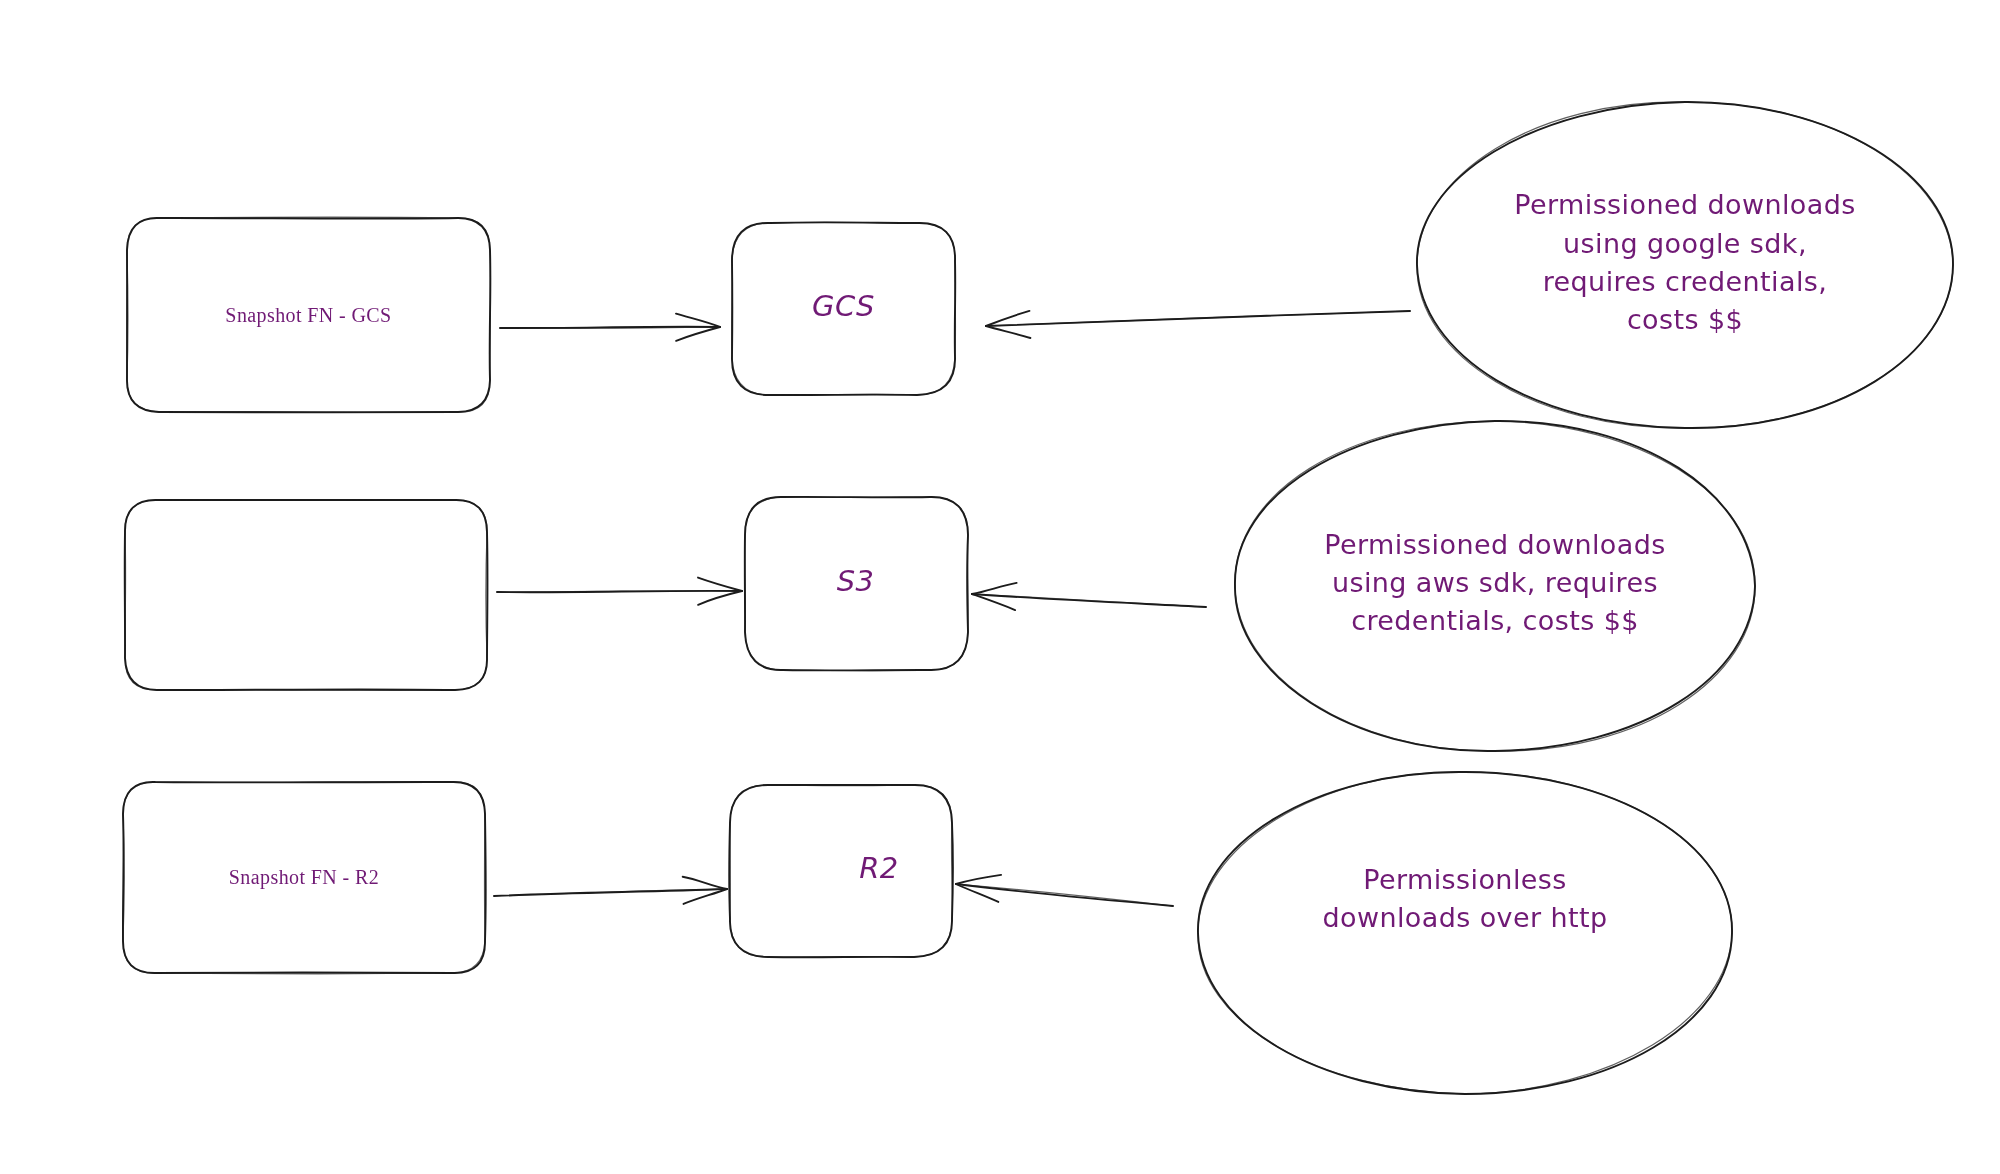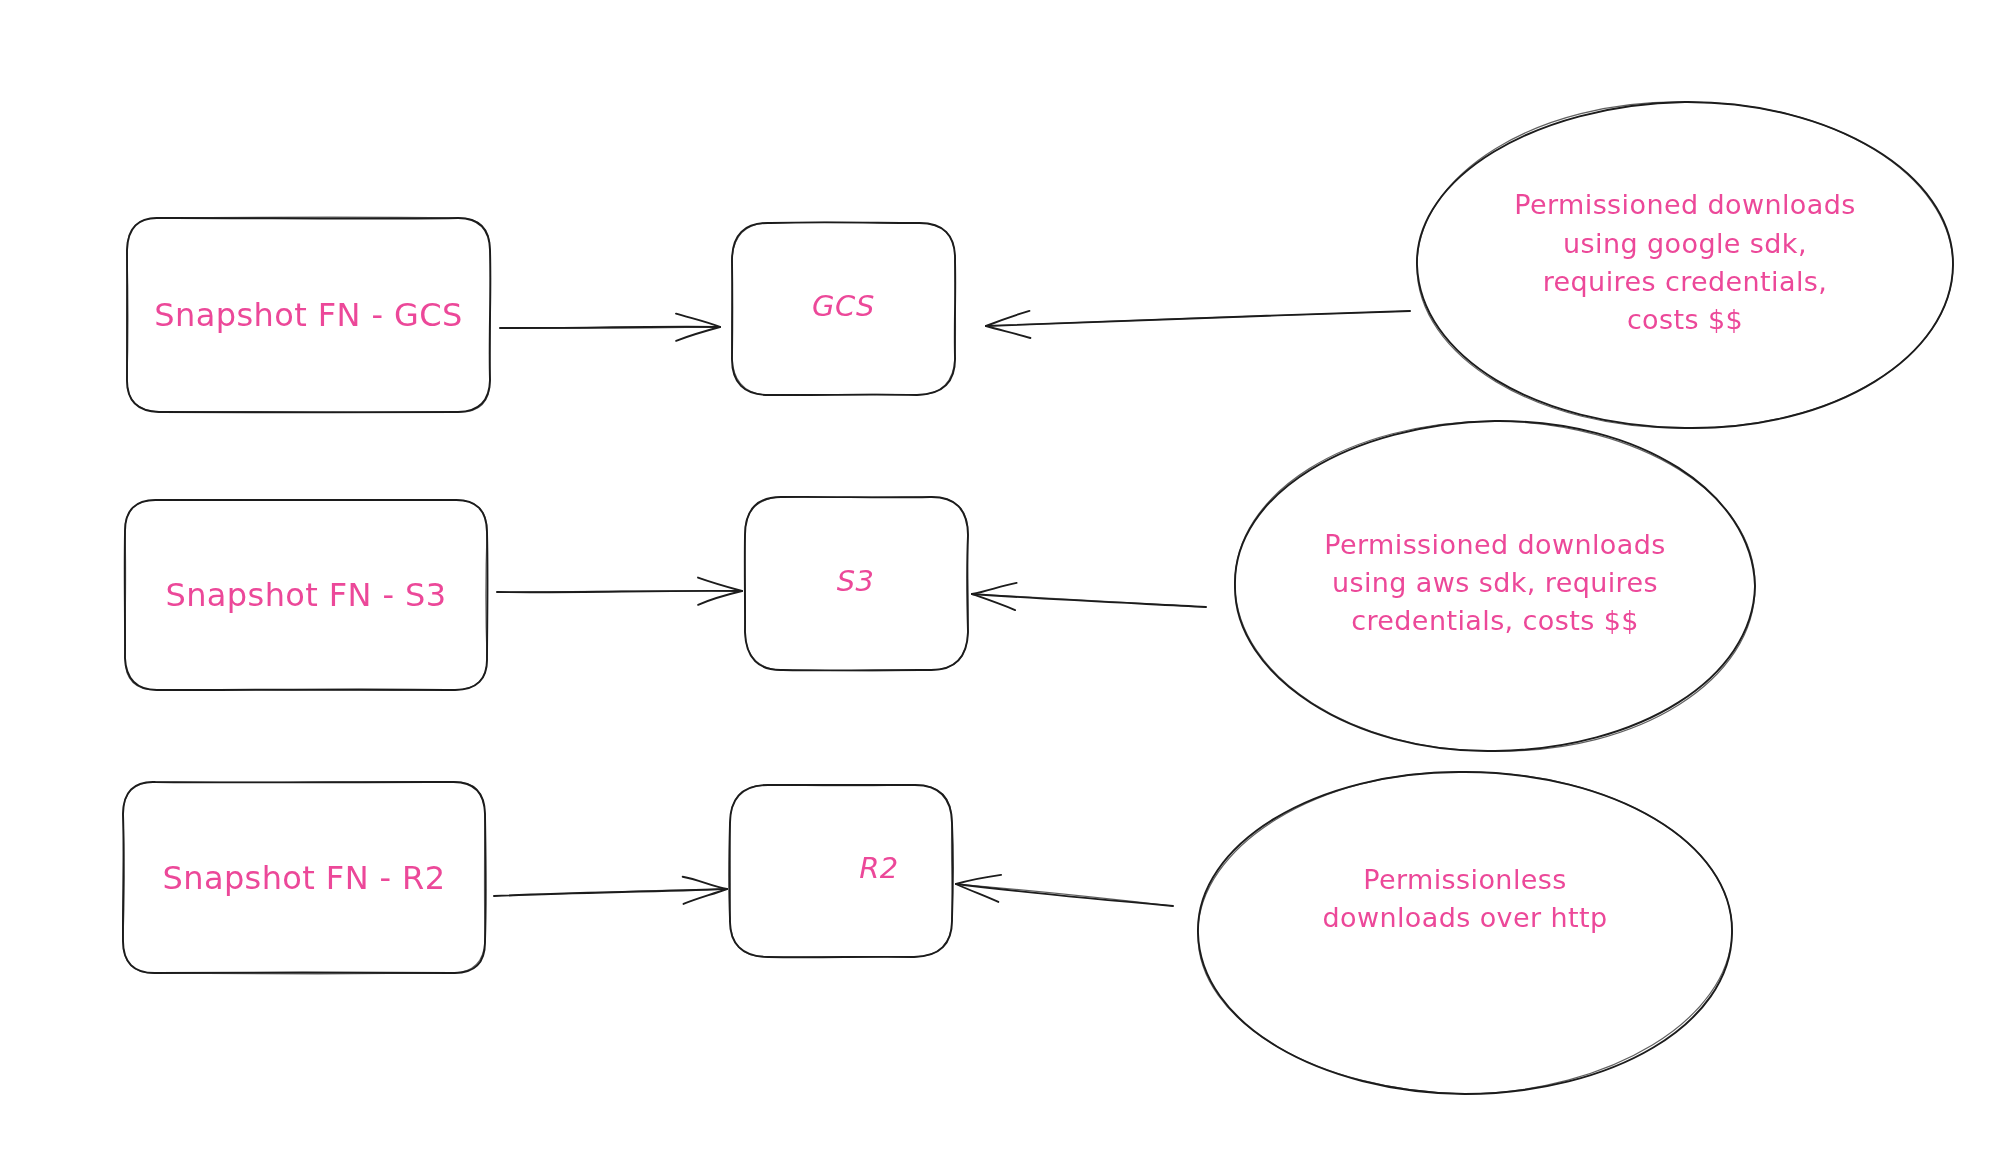--- a/index.html
+++ b/index.html
@@ -9,24 +9,24 @@
     background:#ffffff;
     font-family:"DejaVu Sans", sans-serif;
     color:#1c1c1c;
     overflow:hidden;
   }
   #shapes{position:absolute;left:0;top:0;width:2000px;height:1174px;}
   .label{
     position:absolute;
     display:flex;align-items:center;justify-content:center;
     text-align:center;
-    color:#ec4899;
+    color:#701a75;
     letter-spacing:.4px;
   }
-  .box-label{font-size:32px;}
+  .box-label{font-size:20px;font-family:Liberation Serif, serif;}
   .tgt-label{font-size:29px;font-style:italic;}
   .note{
     font-size:27px;
     line-height:1.42;
     white-space:pre-line;
   }
   path.sk{fill:none;stroke:#1c1c1c;stroke-linecap:round;stroke-linejoin:round;}
   path.p1{stroke-width:1.9;}
   path.p2{stroke-width:1.2;opacity:.7;}
 </style>
@@ -113,21 +113,20 @@
       </g>
   </svg>
 
   <div class="label box-label" style="left:127px;top:218px;width:363px;height:194px">Snapshot FN - GCS</div>
   <div class="label tgt-label" style="left:732px;top:223px;width:223px;height:166px">GCS</div>
   <div class="label note" style="left:1417px;top:102px;width:536px;height:322px">Permissioned downloads
 using google sdk,
 requires credentials,
 costs $$</div>
 
-  <div class="label box-label" style="left:125px;top:500px;width:362px;height:190px">Snapshot FN - S3</div>
   <div class="label tgt-label" style="left:745px;top:497px;width:221px;height:167px">S3</div>
   <div class="label note" style="left:1235px;top:421px;width:520px;height:324px">Permissioned downloads
 using aws sdk, requires
 credentials, costs $$</div>
 
   <div class="label box-label" style="left:123px;top:782px;width:362px;height:191px">Snapshot FN - R2</div>
   <div class="label tgt-label" style="left:768px;top:785px;width:222px;height:166px">R2</div>
   <div class="label note" style="left:1198px;top:740px;width:534px;height:318px">Permissionless
 downloads over http</div>
 

